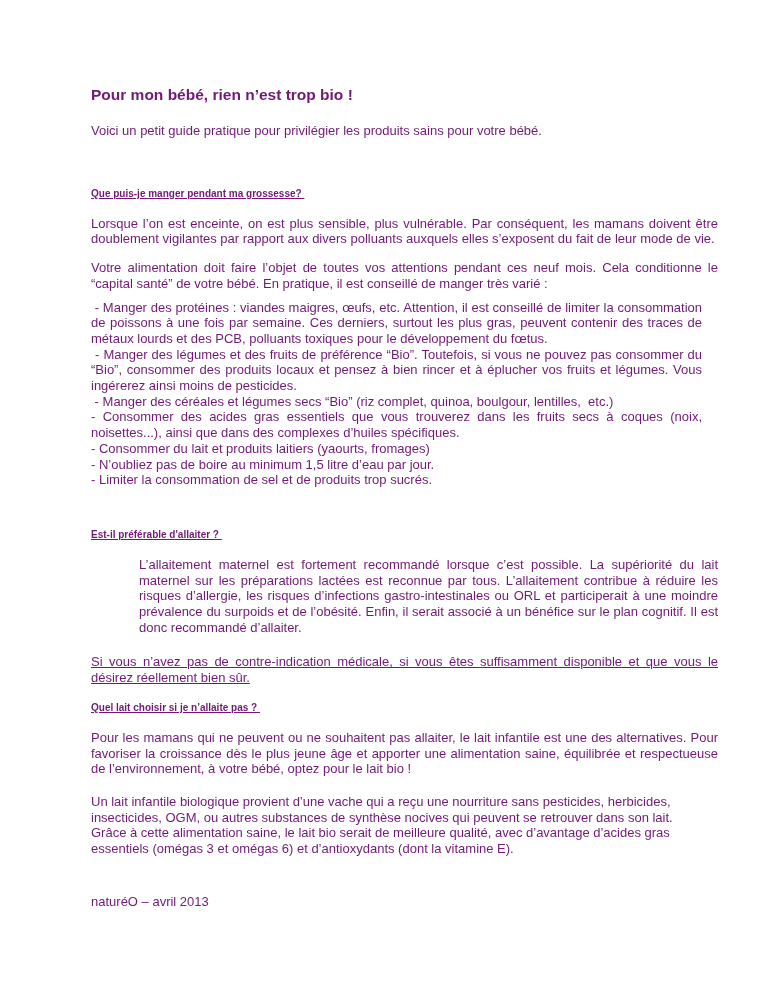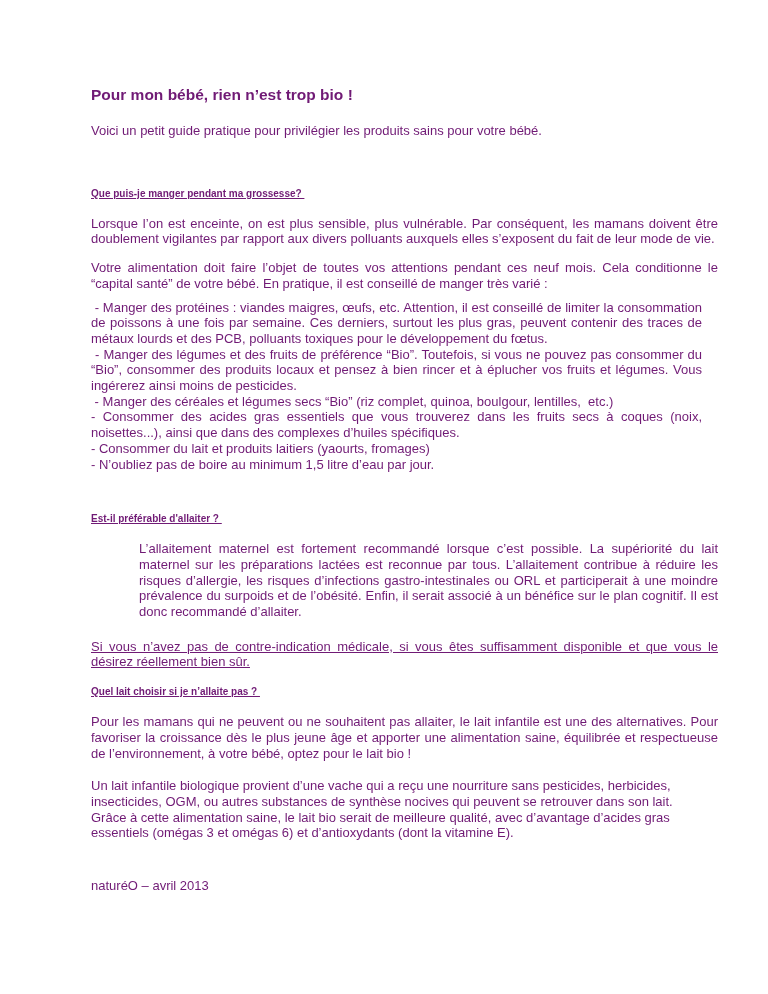--- a/index.html
+++ b/index.html
@@ -75,20 +75,21 @@
 
   <p class="para mb8">Votre alimentation doit faire l’objet de toutes vos attentions pendant ces neuf mois. Cela conditionne le “capital santé” de votre bébé. En pratique, il est conseillé de manger très varié :</p>
 
   <div class="bullet-list">
     <div class="bullet-item">&nbsp;- Manger des protéines : viandes maigres, œufs, etc. Attention, il est conseillé de limiter la consommation de poissons à une fois par semaine. Ces derniers, surtout les plus gras, peuvent contenir des traces de métaux lourds et des PCB, polluants toxiques pour le développement du fœtus.</div>
     <div class="bullet-item">&nbsp;- Manger des légumes et des fruits de préférence “Bio”. Toutefois, si vous ne pouvez pas consommer du “Bio”, consommer des produits locaux et pensez à bien rincer et à éplucher vos fruits et légumes. Vous ingérerez ainsi moins de pesticides.</div>
     <div class="bullet-item">&nbsp;- Manger des céréales et légumes secs “Bio” (riz complet, quinoa, boulgour, lentilles,&nbsp; etc.)</div>
     <div class="bullet-item">- Consommer des acides gras essentiels que vous trouverez dans les fruits secs à coques (noix, noisettes...), ainsi que dans des complexes d’huiles spécifiques.</div>
     <div class="bullet-item">- Consommer du lait et produits laitiers (yaourts, fromages)</div>
     <div class="bullet-item">- N’oubliez pas de boire au minimum 1,5 litre d’eau par jour.</div>
+    <div class="bullet-item">- Limiter la consommation de sel et de produits trop sucrés.</div>
   </div>
 
   <h2 class="heading">Est-il préférable d'allaiter ?&nbsp;</h2>
 
   <p class="para mb19">L’allaitement maternel est fortement recommandé lorsque c’est possible. La supériorité du lait maternel sur les préparations lactées est reconnue par tous. L’allaitement contribue à réduire les risques d’allergie, les risques d’infections gastro-intestinales ou ORL et participerait à une moindre prévalence du surpoids et de l’obésité. Enfin, il serait associé à un bénéfice sur le plan cognitif. Il est donc recommandé d’allaiter.</p>
 
   <p class="para mb14">Si vous n’avez pas de contre-indication médicale, si vous êtes suffisamment disponible et que vous le désirez réellement bien sûr.</p>
 
   <h2 class="heading">Quel lait choisir si je n’allaite pas ?&nbsp;</h2>
 

